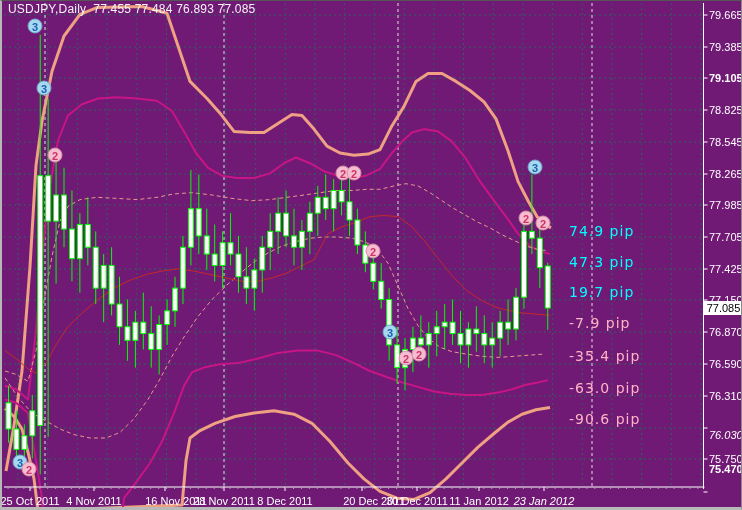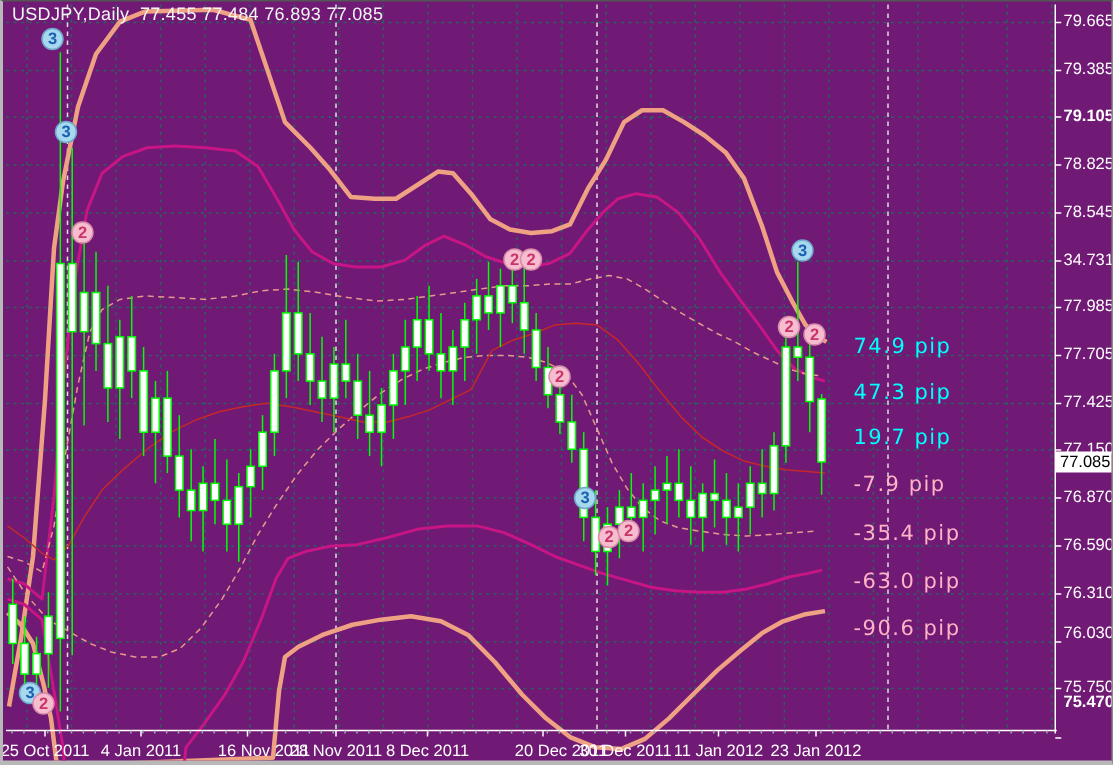--- a/index.html
+++ b/index.html
@@ -341,40 +341,40 @@
     </svg>
   <div id="title" class="lbl">
     <span>USDJPY,Daily</span>&nbsp;&nbsp;<span>77.455 77.484 76.893 77.085</span>
   </div>
   <div id="labels-layer">
       <div class="lbl pxlbl" style="top: 14px;">79.665</div>
       <div class="lbl pxlbl" style="top: 46px;">79.385</div>
       <div class="lbl pxlbl" style="top: 77px; font-weight: bold;">79.105</div>
       <div class="lbl pxlbl" style="top: 109px; text-align: center;">78.825</div>
       <div class="lbl pxlbl" style="top: 141px;">78.545</div>
-      <div class="lbl pxlbl" style="top: 173px;">34.731</div>
+      <div class="lbl pxlbl" style="top: 173px;">78.265</div>
       <div class="lbl pxlbl" style="top: 204px;">77.985</div>
       <div class="lbl pxlbl" style="top: 236px;">77.705</div>
       <div class="lbl pxlbl" style="top: 268px;">77.425</div>
       <div class="lbl pxlbl" style="top: 299px;">77.150</div>
       <div class="lbl pxlbl" style="top: 331px;">76.870</div>
       <div class="lbl pxlbl" style="top: 363px;">76.590</div>
       <div class="lbl pxlbl" style="top: 395px;">76.310</div>
-      <div class="lbl pxlbl" style="top: 422px;">76.030</div>
+      <div class="lbl pxlbl" style="top: 434px; font-style: italic;">76.030</div>
       <div class="lbl pxlbl" style="top: 458px;">75.750</div>
       <div class="lbl pxlbl" style="top: 468px; font-weight: bold;">75.470</div>
       <div class="lbl dtlbl" style="left: 28px;">25 Oct 2011</div>
-      <div class="lbl dtlbl" style="left: 92px;">4 Jan 2011</div>
+      <div class="lbl dtlbl" style="left: 92px;">4 Nov 2011</div>
       <div class="lbl dtlbl" style="left: 174px;">16 Nov 2011</div>
       <div class="lbl dtlbl" style="left: 222px;">28 Nov 2011</div>
       <div class="lbl dtlbl" style="left: 283px;">8 Dec 2011</div>
       <div class="lbl dtlbl" style="left: 372px;">20 Dec 2011</div>
       <div class="lbl dtlbl" style="left: 415px;">30 Dec 2011</div>
       <div class="lbl dtlbl" style="left: 477px;">11 Jan 2012</div>
-      <div class="lbl dtlbl" style="left: 542px;">23 Jan 2012</div>
+      <div class="lbl dtlbl" style="left: 542px; font-style: italic;">23 Jan 2012</div>
       <div class="pip" style="top: 230px; color: rgb(0, 255, 255);">74.9 pip</div>
       <div class="pip" style="top: 261px; color: rgb(0, 255, 255);">47.3 pip</div>
       <div class="pip" style="top: 291px; color: rgb(0, 255, 255);">19.7 pip</div>
       <div class="pip" style="top: 322px; color: rgb(255, 179, 198);">-7.9 pip</div>
       <div class="pip" style="top: 355px; color: rgb(255, 179, 198);">-35.4 pip</div>
       <div class="pip" style="top: 387px; color: rgb(255, 179, 198);">-63.0 pip</div>
       <div class="pip" style="top: 418px; color: rgb(255, 179, 198);">-90.6 pip</div>
       <div class="badge blue" style="left: 33px; top: 25px;">3</div>
       <div class="badge blue" style="left: 42px; top: 87px;">3</div>
       <div class="badge pink" style="left: 53px; top: 154px;">2</div>

